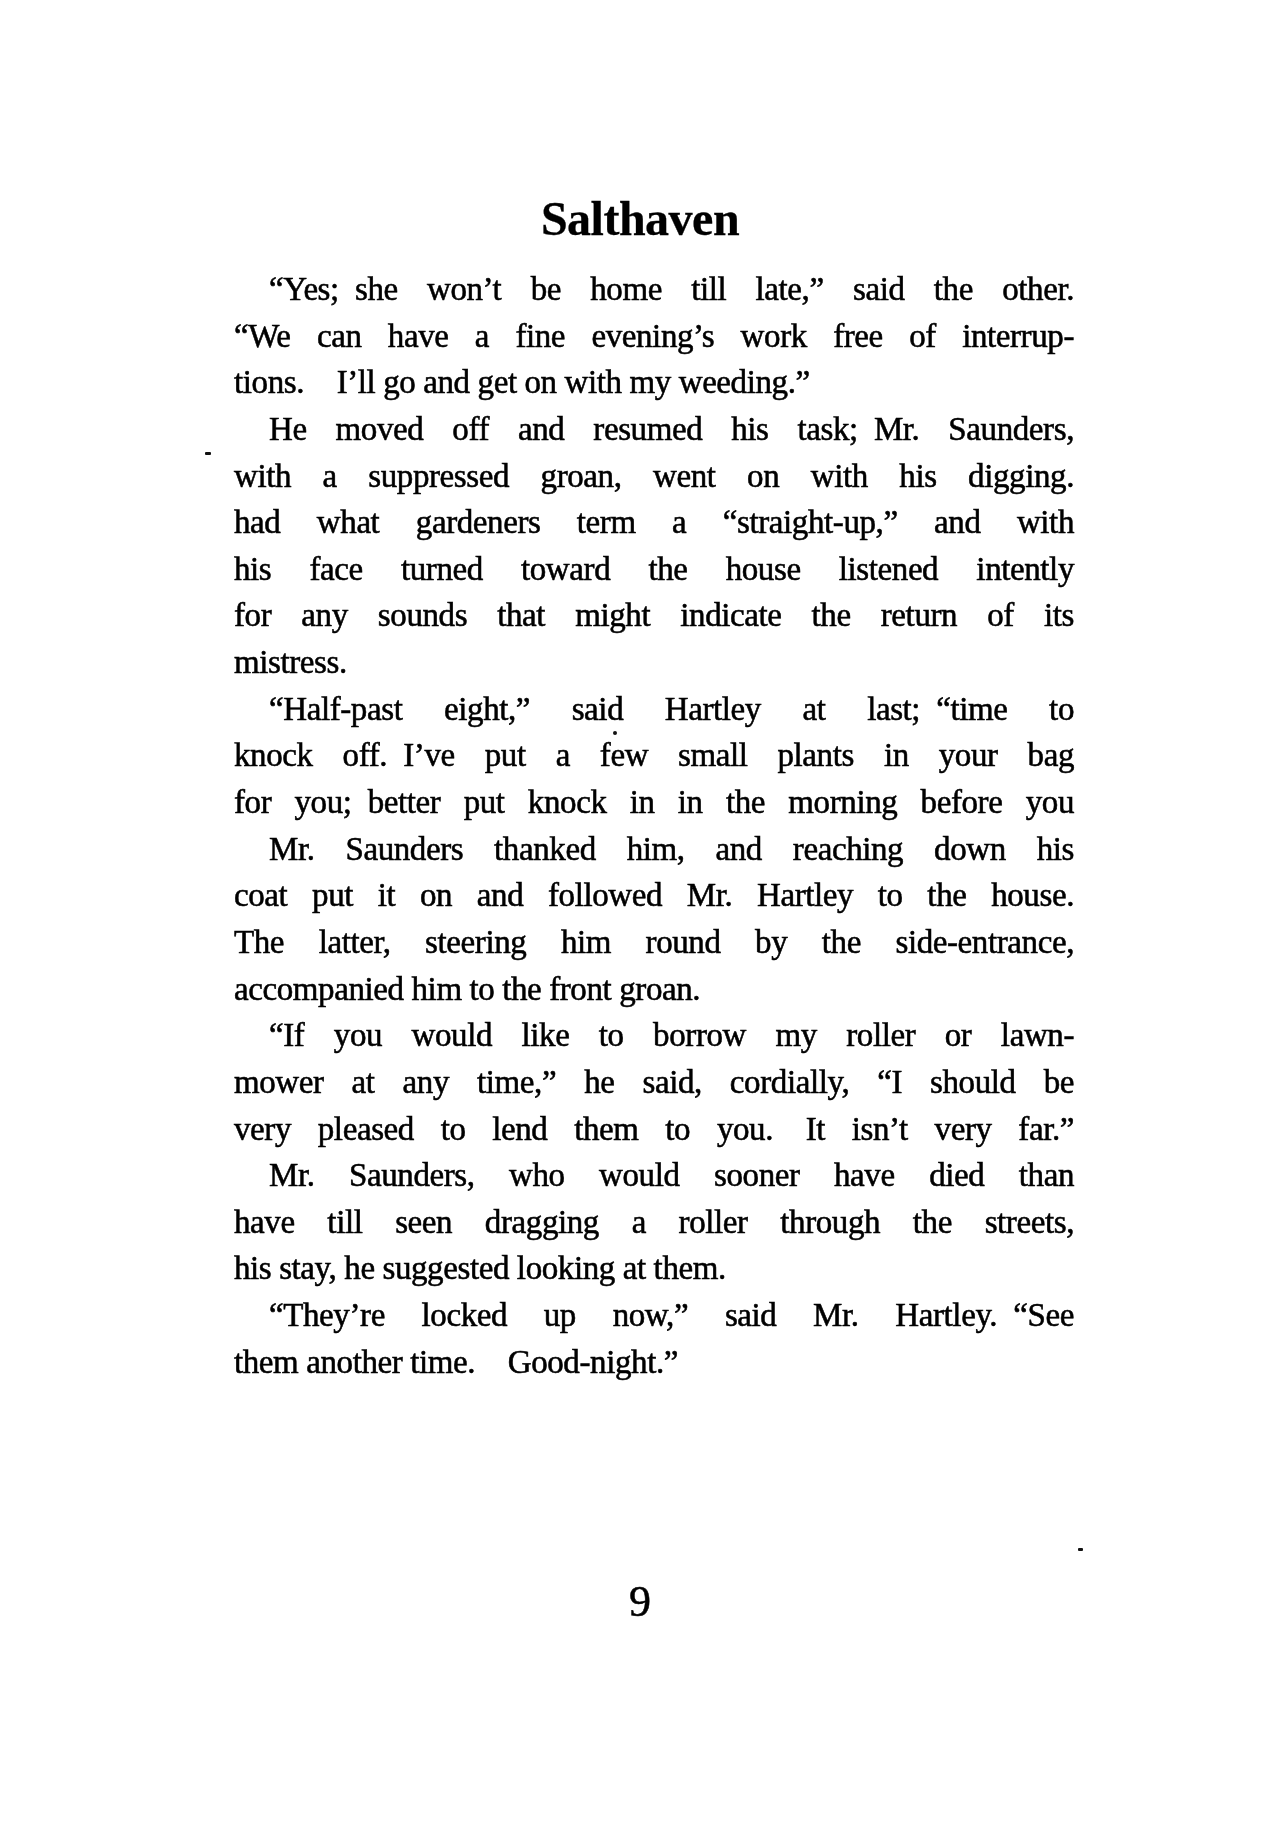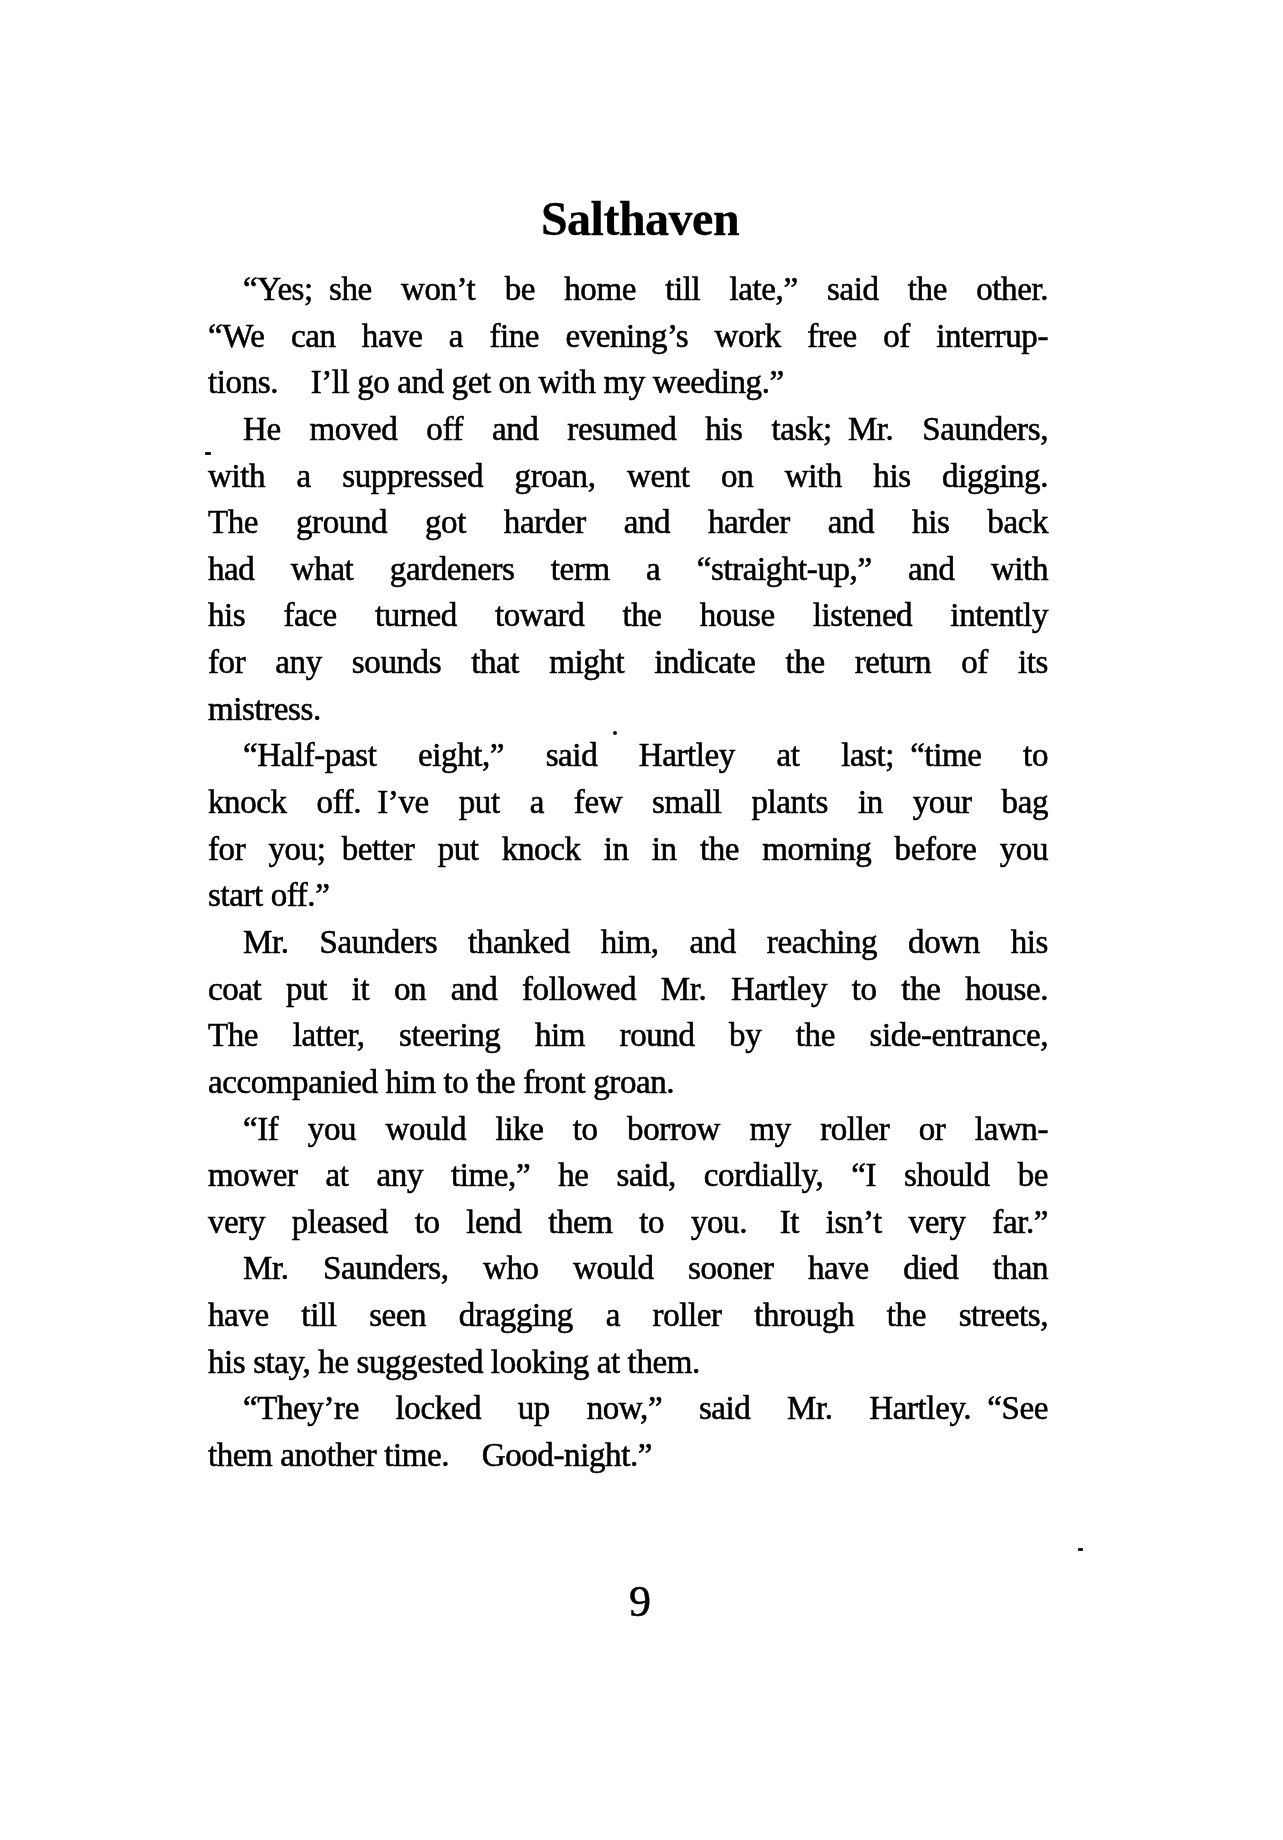--- a/index.html
+++ b/index.html
@@ -25,21 +25,21 @@
     text-align: center;
     font-size: 48px;
     font-weight: bold;
     letter-spacing: -0.5px;
     -webkit-text-stroke: 0.3px #000;
     white-space: nowrap;
   }
   .text-body {
     position: absolute;
     top: 266px;
-    left: 208px;
+    left: 234px;
     width: 840px;
     font-size: 33px;
     letter-spacing: -0.4px;
     -webkit-text-stroke: 0.55px #000;
   }
   .text-body .line {
     height: 46.65px;
     line-height: 46.65px;
     text-align: justify;
     text-align-last: justify;
@@ -75,29 +75,27 @@
 <div class="page-scan">
 
   <div class="running-head">Salthaven</div>
 
   <div class="text-body">
       <div class="line indent">“Yes; she won’t be home till late,” said the other.</div>
       <div class="line">“We can have a fine evening’s work free of interrup-</div>
       <div class="line left">tions. I’ll go and get on with my weeding.”</div>
       <div class="line indent">He moved off and resumed his task; Mr. Saunders,</div>
       <div class="line">with a suppressed groan, went on with his digging.</div>
-      <div class="line">The ground got harder and harder and his back</div>
       <div class="line">had what gardeners term a “straight-up,” and with</div>
       <div class="line">his face turned toward the house listened intently</div>
       <div class="line">for any sounds that might indicate the return of its</div>
       <div class="line left">mistress.</div>
       <div class="line indent">“Half-past eight,” said Hartley at last; “time to</div>
       <div class="line">knock off. I’ve put a few small plants in your bag</div>
       <div class="line">for you; better put knock in in the morning before you</div>
-      <div class="line left">start off.”</div>
       <div class="line indent">Mr. Saunders thanked him, and reaching down his</div>
       <div class="line">coat put it on and followed Mr. Hartley to the house.</div>
       <div class="line">The latter, steering him round by the side-entrance,</div>
       <div class="line left">accompanied him to the front groan.</div>
       <div class="line indent">“If you would like to borrow my roller or lawn-</div>
       <div class="line">mower at any time,” he said, cordially, “I should be</div>
       <div class="line">very pleased to lend them to you. It isn’t very far.”</div>
       <div class="line indent">Mr. Saunders, who would sooner have died than</div>
       <div class="line">have till seen dragging a roller through the streets,</div>
       <div class="line left">his stay, he suggested looking at them.</div>

